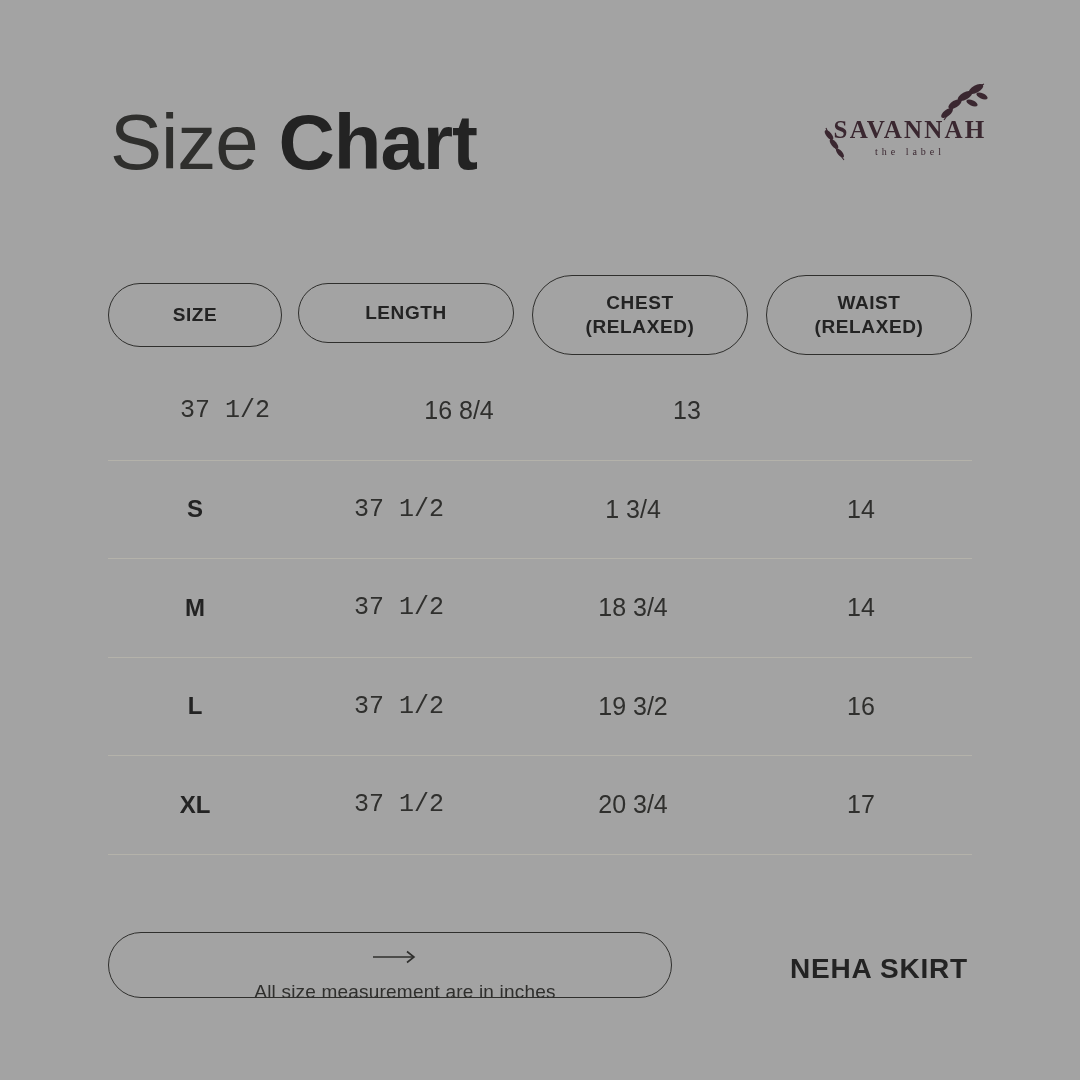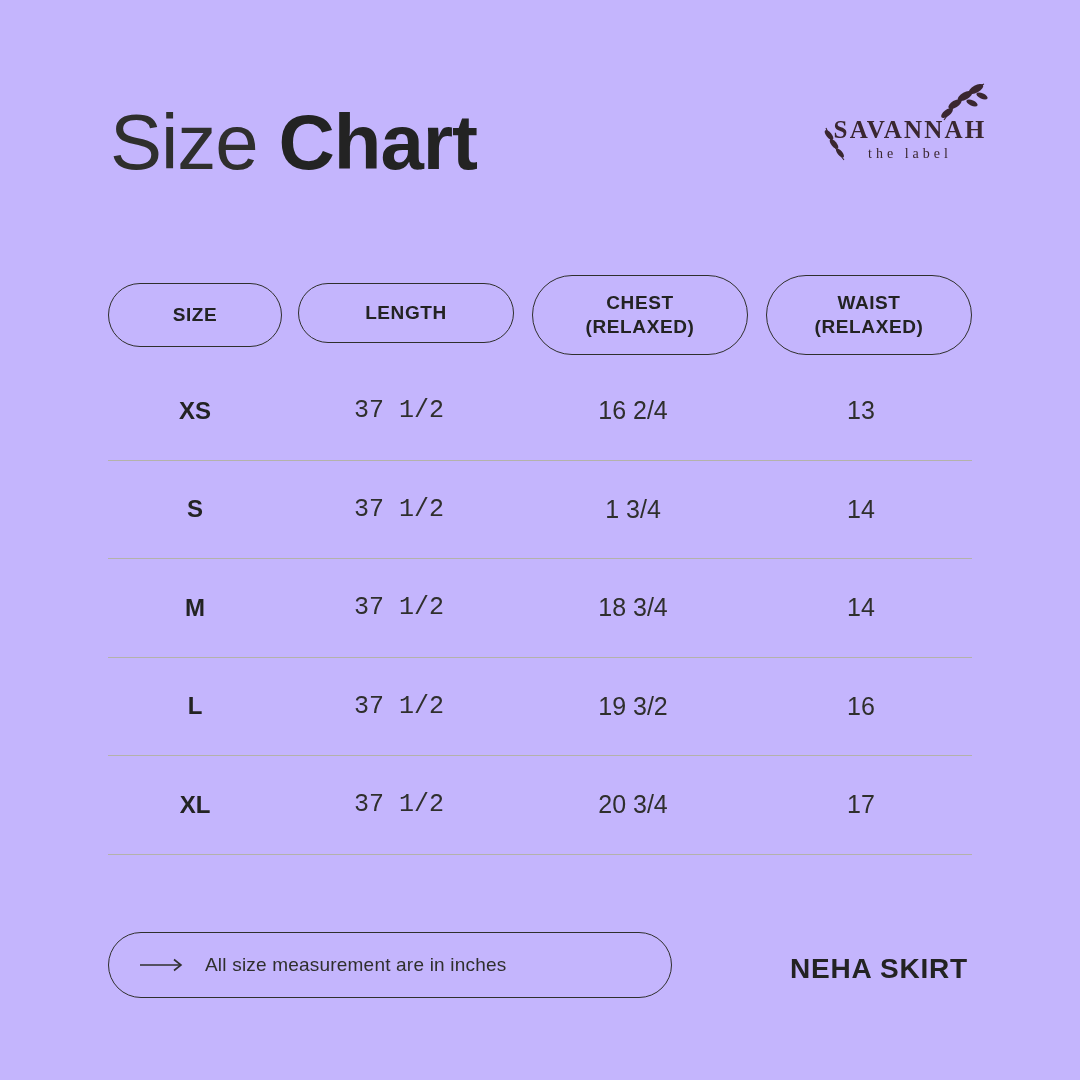--- a/index.html
+++ b/index.html
@@ -8,21 +8,21 @@
     height: 1080px;
     background: #e3e1da;
     font-family: "Liberation Sans", sans-serif;
     color: #2f2f2d;
     overflow: hidden;
   }
   .page {
     position: relative;
     width: 1080px;
     height: 1080px;
-    background: #c4b5fd;
+    background: #a3a3a3;
   }
 
   
   .title {
     position: absolute;
     left: 110px;
     top: 103px;
     font-size: 78px;
     line-height: 1;
     letter-spacing: -1px;
@@ -65,21 +65,21 @@
     font-weight: 700;
     letter-spacing: 2.2px;
     color: #3a2730;
   }
   .logo-sub {
     position: absolute;
     left: 0;
     top: 58px;
     width: 200px;
     font-family: "Liberation Serif", serif;
-    font-size: 14px;
+    font-size: 10px;
     letter-spacing: 4px;
     color: #3a2730;
   }
 
   
   .headers {
     position: absolute;
     left: 108px;
     top: 275px;
     width: 864px;
@@ -133,20 +133,21 @@
     position: absolute;
     left: 108px;
     top: 932px;
     width: 564px;
     height: 66px;
     border: 1.6px solid #2f2f2d;
     border-radius: 33px;
     display: flex;
     align-items: center;
     padding-left: 30px;
+    flex-direction: column;
   }
   .arrow-icon {
     width: 48px;
     height: 14px;
     flex: 0 0 48px;
     margin-right: 18px;
   }
   .note-text {
     font-size: 19px;
     color: #2f2f2d;
@@ -209,23 +210,22 @@
       <span>
         <span>WAIST</span><br>
         <span>(RELAXED)</span>
       </span>
     </div>
   </div>
 
   <div class="table">
 
     <div class="row">
-      <div class="cell cell-size">XS</div>
-      <div class="cell cell-length">37 1/2</div>
-      <div class="cell cell-chest">16 2/4</div>
+      <div class="cell cell-length">37 1/2</div>
+      <div class="cell cell-chest">16 8/4</div>
       <div class="cell cell-waist">13</div>
     </div>
 
     <div class="row">
       <div class="cell cell-size">S</div>
       <div class="cell cell-length">37 1/2</div>
       <div class="cell cell-chest">1 3/4</div>
       <div class="cell cell-waist">14</div>
     </div>
 

